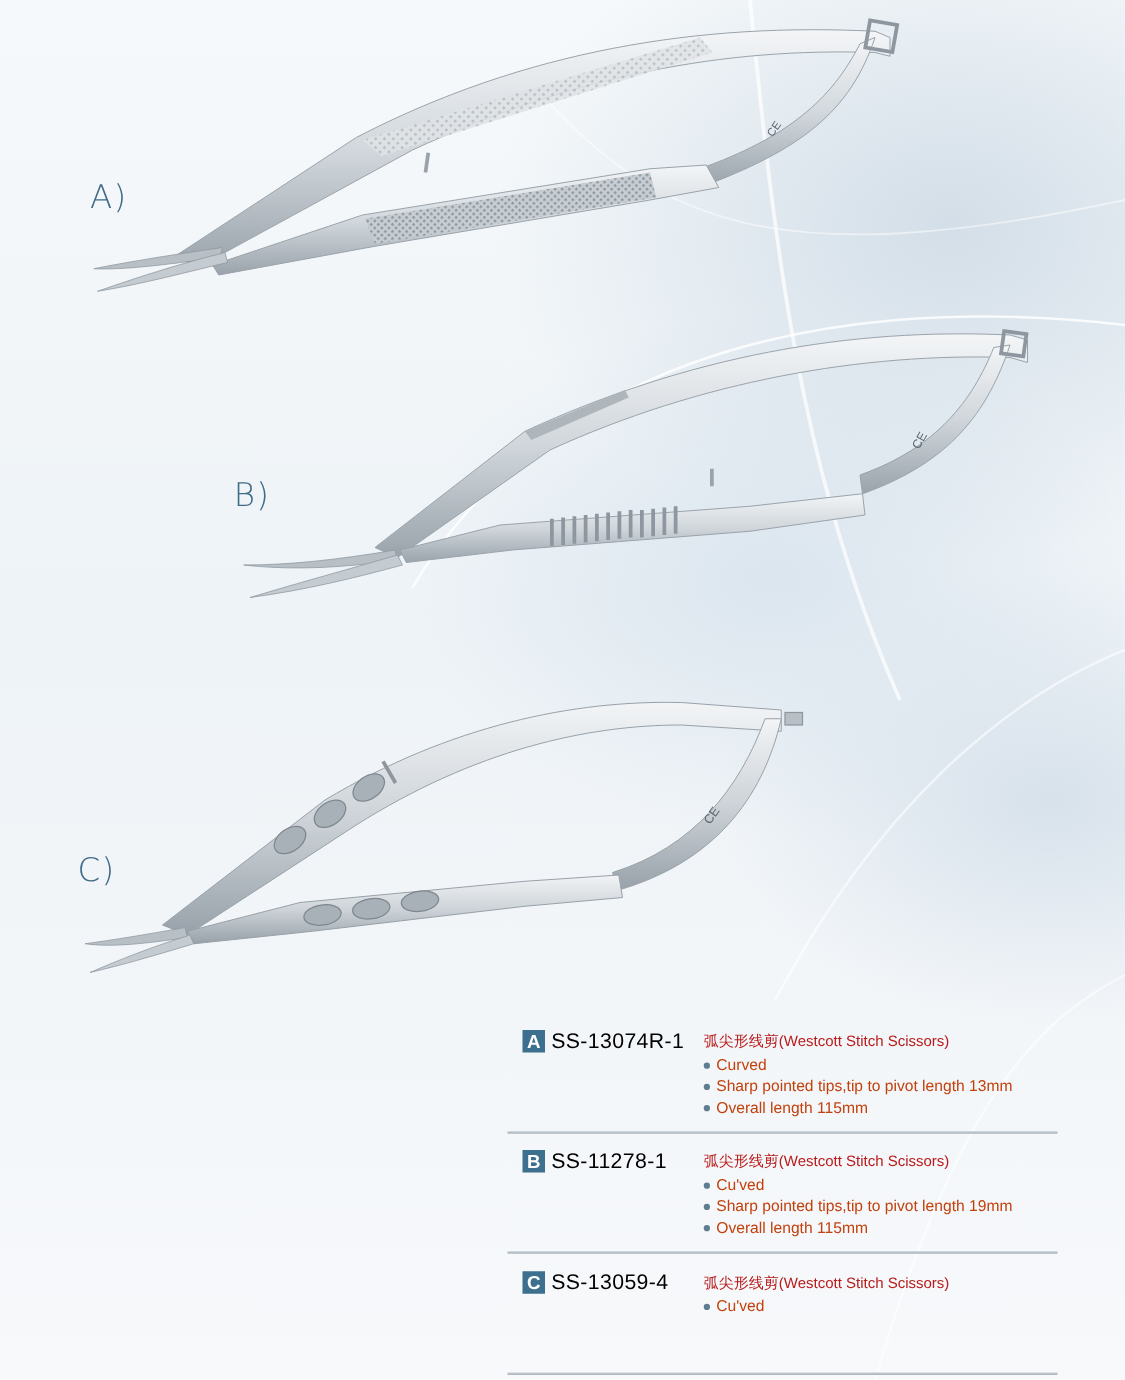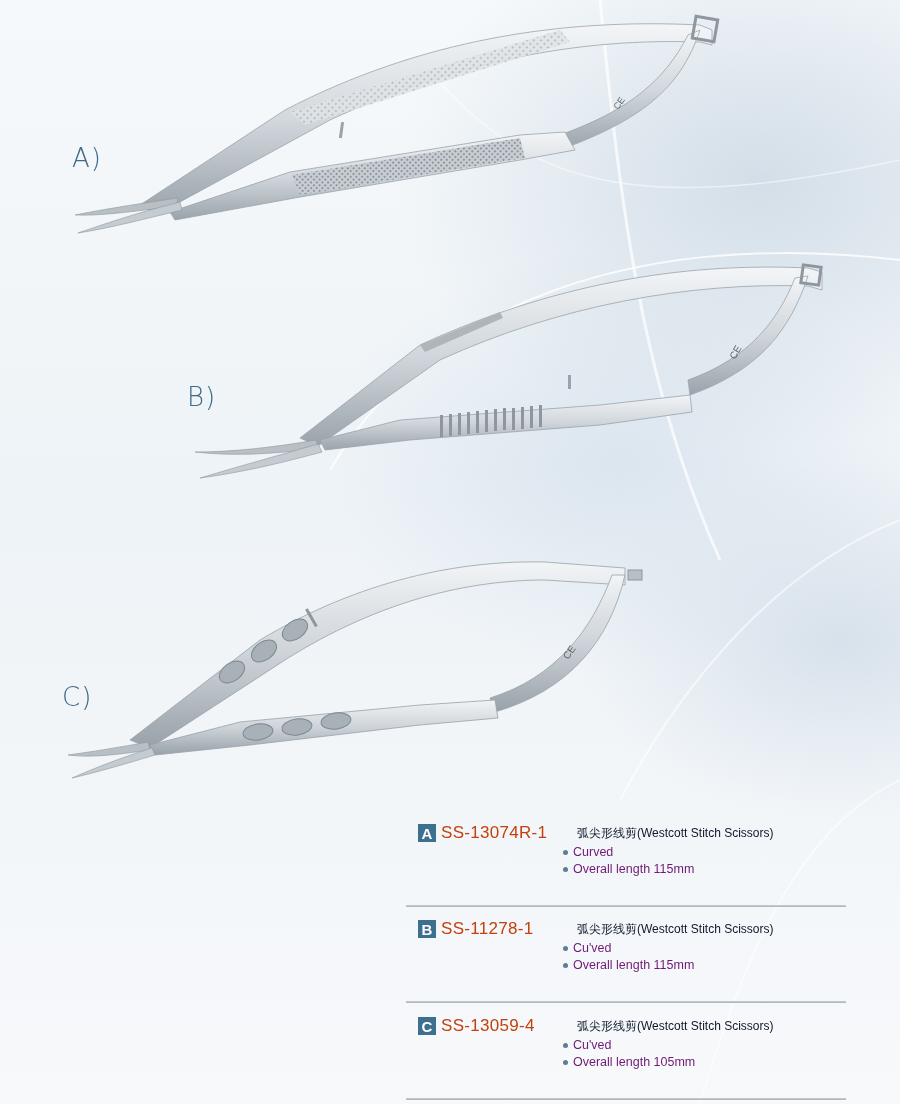--- a/index.html
+++ b/index.html
@@ -24,24 +24,24 @@
   .instrument { position: absolute; left: 0; top: 0; }
   .spec-section {
     position: absolute; left: 418px; width: 462px;
   }
   .spec-head { display: flex; align-items: center; height: 22px; }
   .badge {
     width: 18px; height: 18px; background: #3d6f8e; color: #fff;
     font-size: 15px; font-weight: bold; display: flex; align-items: center;
     justify-content: center; margin-right: 5px; line-height: 1;
   }
-  .code { font-size: 17px; color: #c2410c; letter-spacing: 0.3px; width: 118px; white-space: nowrap; }
-  .name { font-size: 12px; color: #0f172a; margin-left: 18px; white-space: nowrap; }
+  .code { font-size: 17px; color: #000000; letter-spacing: 0.3px; width: 118px; white-space: nowrap; }
+  .name { font-size: 12px; color: #b91c1c; margin-left: 4px; white-space: nowrap; }
   .bullets { list-style: none; margin: 0; padding: 0 0 0 143px; }
-  .bullets li { font-size: 12.5px; color: #701a75; line-height: 17px; position: relative; padding-left: 12px; white-space: nowrap; }
+  .bullets li { font-size: 12.5px; color: #c2410c; line-height: 17px; position: relative; padding-left: 12px; white-space: nowrap; }
   .bullets li .dot {
     position: absolute; left: 2px; top: 6px; width: 5px; height: 5px; border-radius: 50%;
     background: #5f7d92;
   }
   .divider {
     height: 2px; background: linear-gradient(180deg, #c5cdd4, #a9b4bd); margin-left: -6px; width: 440px;
   }
 </style>
 </head>
 <body>
@@ -164,42 +164,43 @@
 </svg>
 
 <div class="spec-section" style="top:822px;">
   <div class="spec-head">
     <div class="badge">A</div>
     <div class="code">SS-13074R-1</div>
     <div class="name">弧尖形线剪(Westcott Stitch Scissors)</div>
   </div>
   <ul class="bullets">
     <li><span class="dot"></span><span>Curved</span></li>
+    <li><span class="dot"></span><span>Sharp pointed tips,tip to pivot length 13mm</span></li>
     <li><span class="dot"></span><span>Overall length 115mm</span></li>
   </ul>
 </div>
 <div class="divider" style="position:absolute;left:412px;top:905px;"></div>
 
 <div class="spec-section" style="top:918px;">
   <div class="spec-head">
     <div class="badge">B</div>
     <div class="code">SS-11278-1</div>
     <div class="name">弧尖形线剪(Westcott Stitch Scissors)</div>
   </div>
   <ul class="bullets">
     <li><span class="dot"></span><span>Cu'ved</span></li>
+    <li><span class="dot"></span><span>Sharp pointed tips,tip to pivot length 19mm</span></li>
     <li><span class="dot"></span><span>Overall length 115mm</span></li>
   </ul>
 </div>
 <div class="divider" style="position:absolute;left:412px;top:1001px;"></div>
 
 <div class="spec-section" style="top:1015px;">
   <div class="spec-head">
     <div class="badge">C</div>
     <div class="code">SS-13059-4</div>
     <div class="name">弧尖形线剪(Westcott Stitch Scissors)</div>
   </div>
   <ul class="bullets">
     <li><span class="dot"></span><span>Cu'ved</span></li>
-    <li><span class="dot"></span><span>Overall length 105mm</span></li>
   </ul>
 </div>
 <div class="divider" style="position:absolute;left:412px;top:1098px;"></div>
 
 </body></html>

